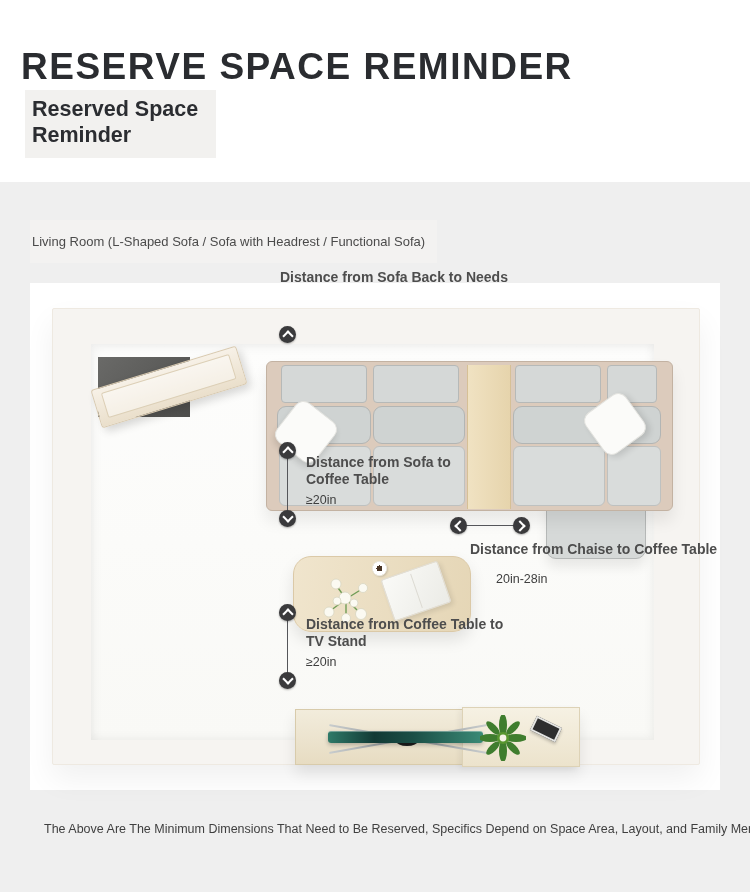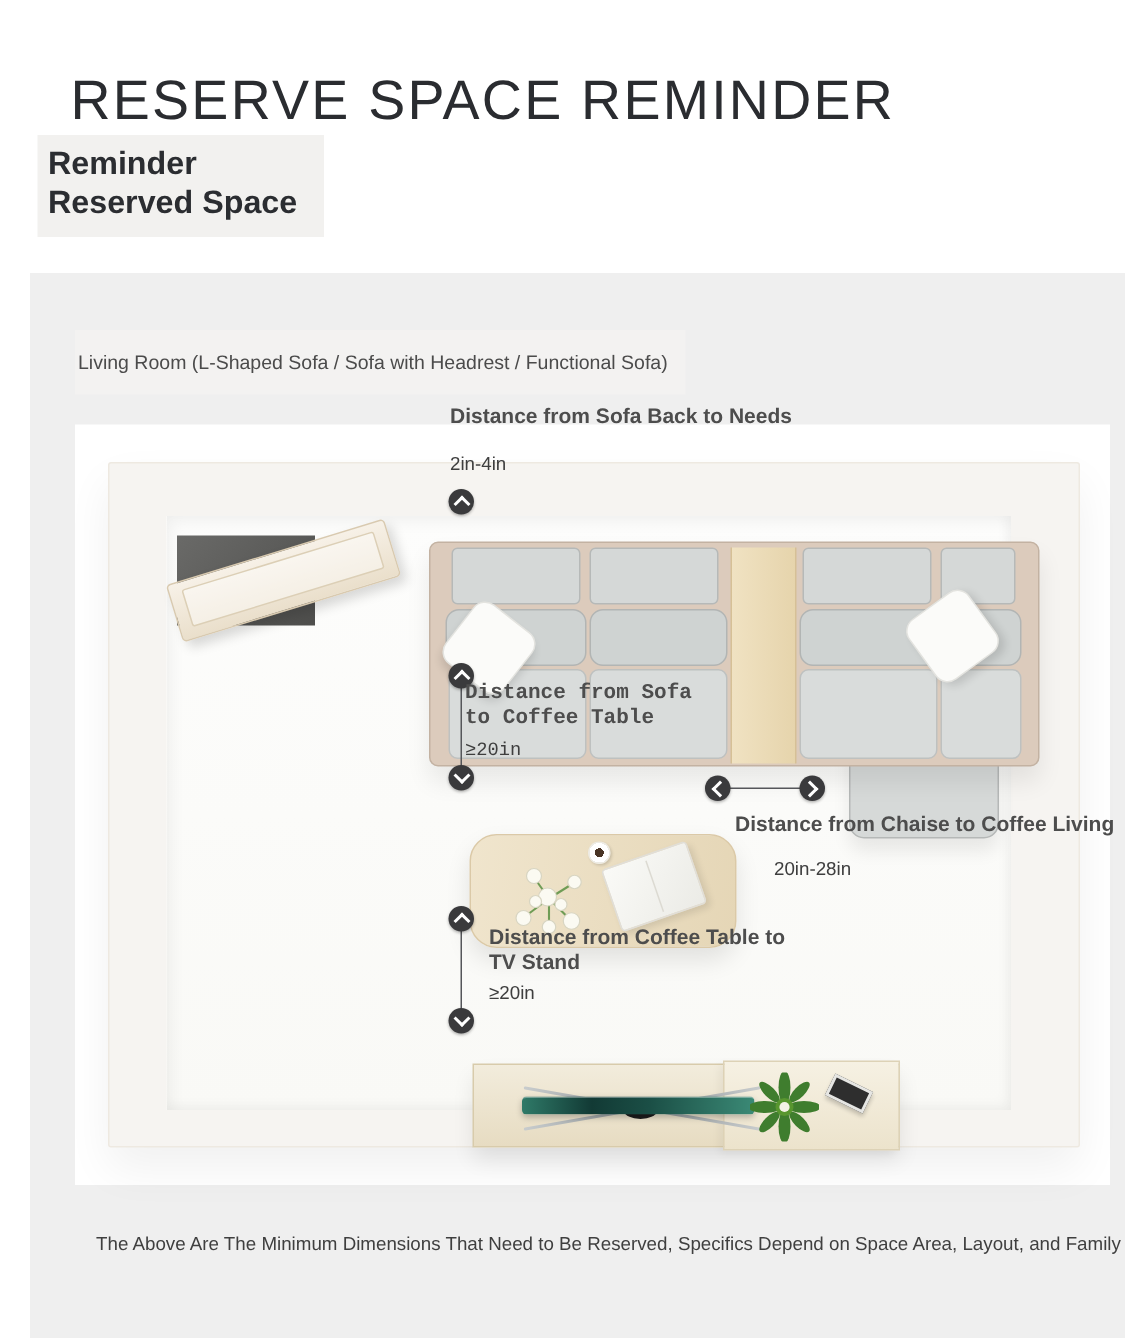--- a/index.html
+++ b/index.html
@@ -1,27 +1,27 @@
 <!DOCTYPE html>
 <html><head>
 <meta charset="utf-8">
 <style>
   html,body{margin:0;padding:0;width:750px;height:892px;overflow:hidden;background:#ffffff;
     font-family:"Liberation Sans","DejaVu Sans",sans-serif;}
   .page{position:relative;width:750px;height:892px;}
 
   
   .hero{height:182px;background:#ffffff;}
-  .hero h1{margin:0;padding:46px 0 0 47px;font-size:37px;line-height:42px;font-weight:normal;
+  .hero h1{margin:0;padding:46px 0 0 21px;font-size:37px;line-height:42px;font-weight:bold;
     letter-spacing:1.5px;color:#2a2c30;white-space:nowrap;}
   .hero-sub{display:inline-block;margin:2px 0 0 25px;padding:6px 18px 10px 7px;background:#f2f1ef;
     font-size:21.5px;line-height:26px;font-weight:bold;color:#2b2d31;}
 
   
-  .board{position:relative;height:710px;background:#efefef;padding-top:38px;box-sizing:border-box;margin-left:20px;}
+  .board{position:relative;height:710px;background:#efefef;padding-top:38px;box-sizing:border-box;}
   .caption{display:inline-block;margin-left:30px;margin-bottom:20px;padding:14px 12px 14px 2px;
     background:#f3f2f1;font-size:13px;color:#4b4b4b;}
   .footnote{margin:32px 0 0 44px;font-size:12.5px;color:#3f3f3f;white-space:nowrap;}
 
   
   .card{position:relative;margin-left:30px;width:690px;height:507px;background:#ffffff;}
 
   
   .room{position:absolute;left:22px;top:25px;width:648px;height:457px;background:#f6f4f1;
     border:1px solid #eee9e1;border-radius:2px;box-shadow:0 14px 30px rgba(0,0,0,.06);box-sizing:border-box;}
@@ -92,34 +92,34 @@
   .chev{display:block;width:6px;height:6px;border-top:2px solid #fff;border-left:2px solid #fff;}
   .marker.up .chev{transform:rotate(45deg);margin-top:3px;}
   .marker.down .chev{transform:rotate(225deg);margin-bottom:3px;}
   .marker.left .chev{transform:rotate(-45deg);margin-left:3px;}
   .marker.right .chev{transform:rotate(135deg);margin-right:3px;}
 
   .anno{position:absolute;}
   .anno-label{font-size:14px;line-height:17px;font-weight:bold;color:#4d4d4d;}
   .anno-value{font-size:12.5px;color:#3e3e3e;}
   .a1{left:250px;top:-14px;width:260px;} .a1 .anno-value{margin-top:16px;}
-  .a2{left:260px;top:171px;width:160px;font-family:Liberation Mono, monospace;} .a2 .anno-value{margin-top:5px;}
+  .a2{left:276px;top:171px;width:160px;} .a2 .anno-value{margin-top:5px;}
   .a3{left:440px;top:258px;width:262px;} .a3 .anno-label{white-space:nowrap;} .a3 .anno-value{margin-top:14px;padding-left:26px;}
   .a4{left:276px;top:333px;width:215px;} .a4 .anno-value{margin-top:5px;}
 </style>
 </head>
 <body>
 
 <div class="page">
 
   <header class="hero">
     <h1>RESERVE SPACE REMINDER</h1>
     <div class="hero-sub">
+      <div>Reserved Space</div>
       <div>Reminder</div>
-      <div>Reserved Space</div>
     </div>
   </header>
 
   <section class="board">
     <div class="caption">Living Room (L-Shaped Sofa / Sofa with Headrest / Functional Sofa)</div>
 
     <div class="card">
 
       <div class="room">
         <div class="floor"></div>
@@ -216,28 +216,27 @@
         </div>
       <div class="marker up" style="left:249px;top:321px;">
           <span class="chev"></span>
         </div>
       <div class="marker down" style="left:249px;top:389px;">
           <span class="chev"></span>
         </div>
 
       <div class="anno a1">
         <div class="anno-label">Distance from Sofa Back to Needs</div>
-        <div class="anno-value">2in-4in</div>
       </div>
       <div class="anno a2">
         <div class="anno-label">Distance from Sofa to Coffee Table</div>
         <div class="anno-value">≥20in</div>
       </div>
       <div class="anno a3">
-        <div class="anno-label">Distance from Chaise to Coffee Living</div>
+        <div class="anno-label">Distance from Chaise to Coffee Table</div>
         <div class="anno-value">20in-28in</div>
       </div>
       <div class="anno a4">
         <div class="anno-label">Distance from Coffee Table to TV Stand</div>
         <div class="anno-value">≥20in</div>
       </div>
 
     </div>
 
     <p class="footnote">The Above Are The Minimum Dimensions That Need to Be Reserved, Specifics Depend on Space Area, Layout, and Family Member Needs</p>

